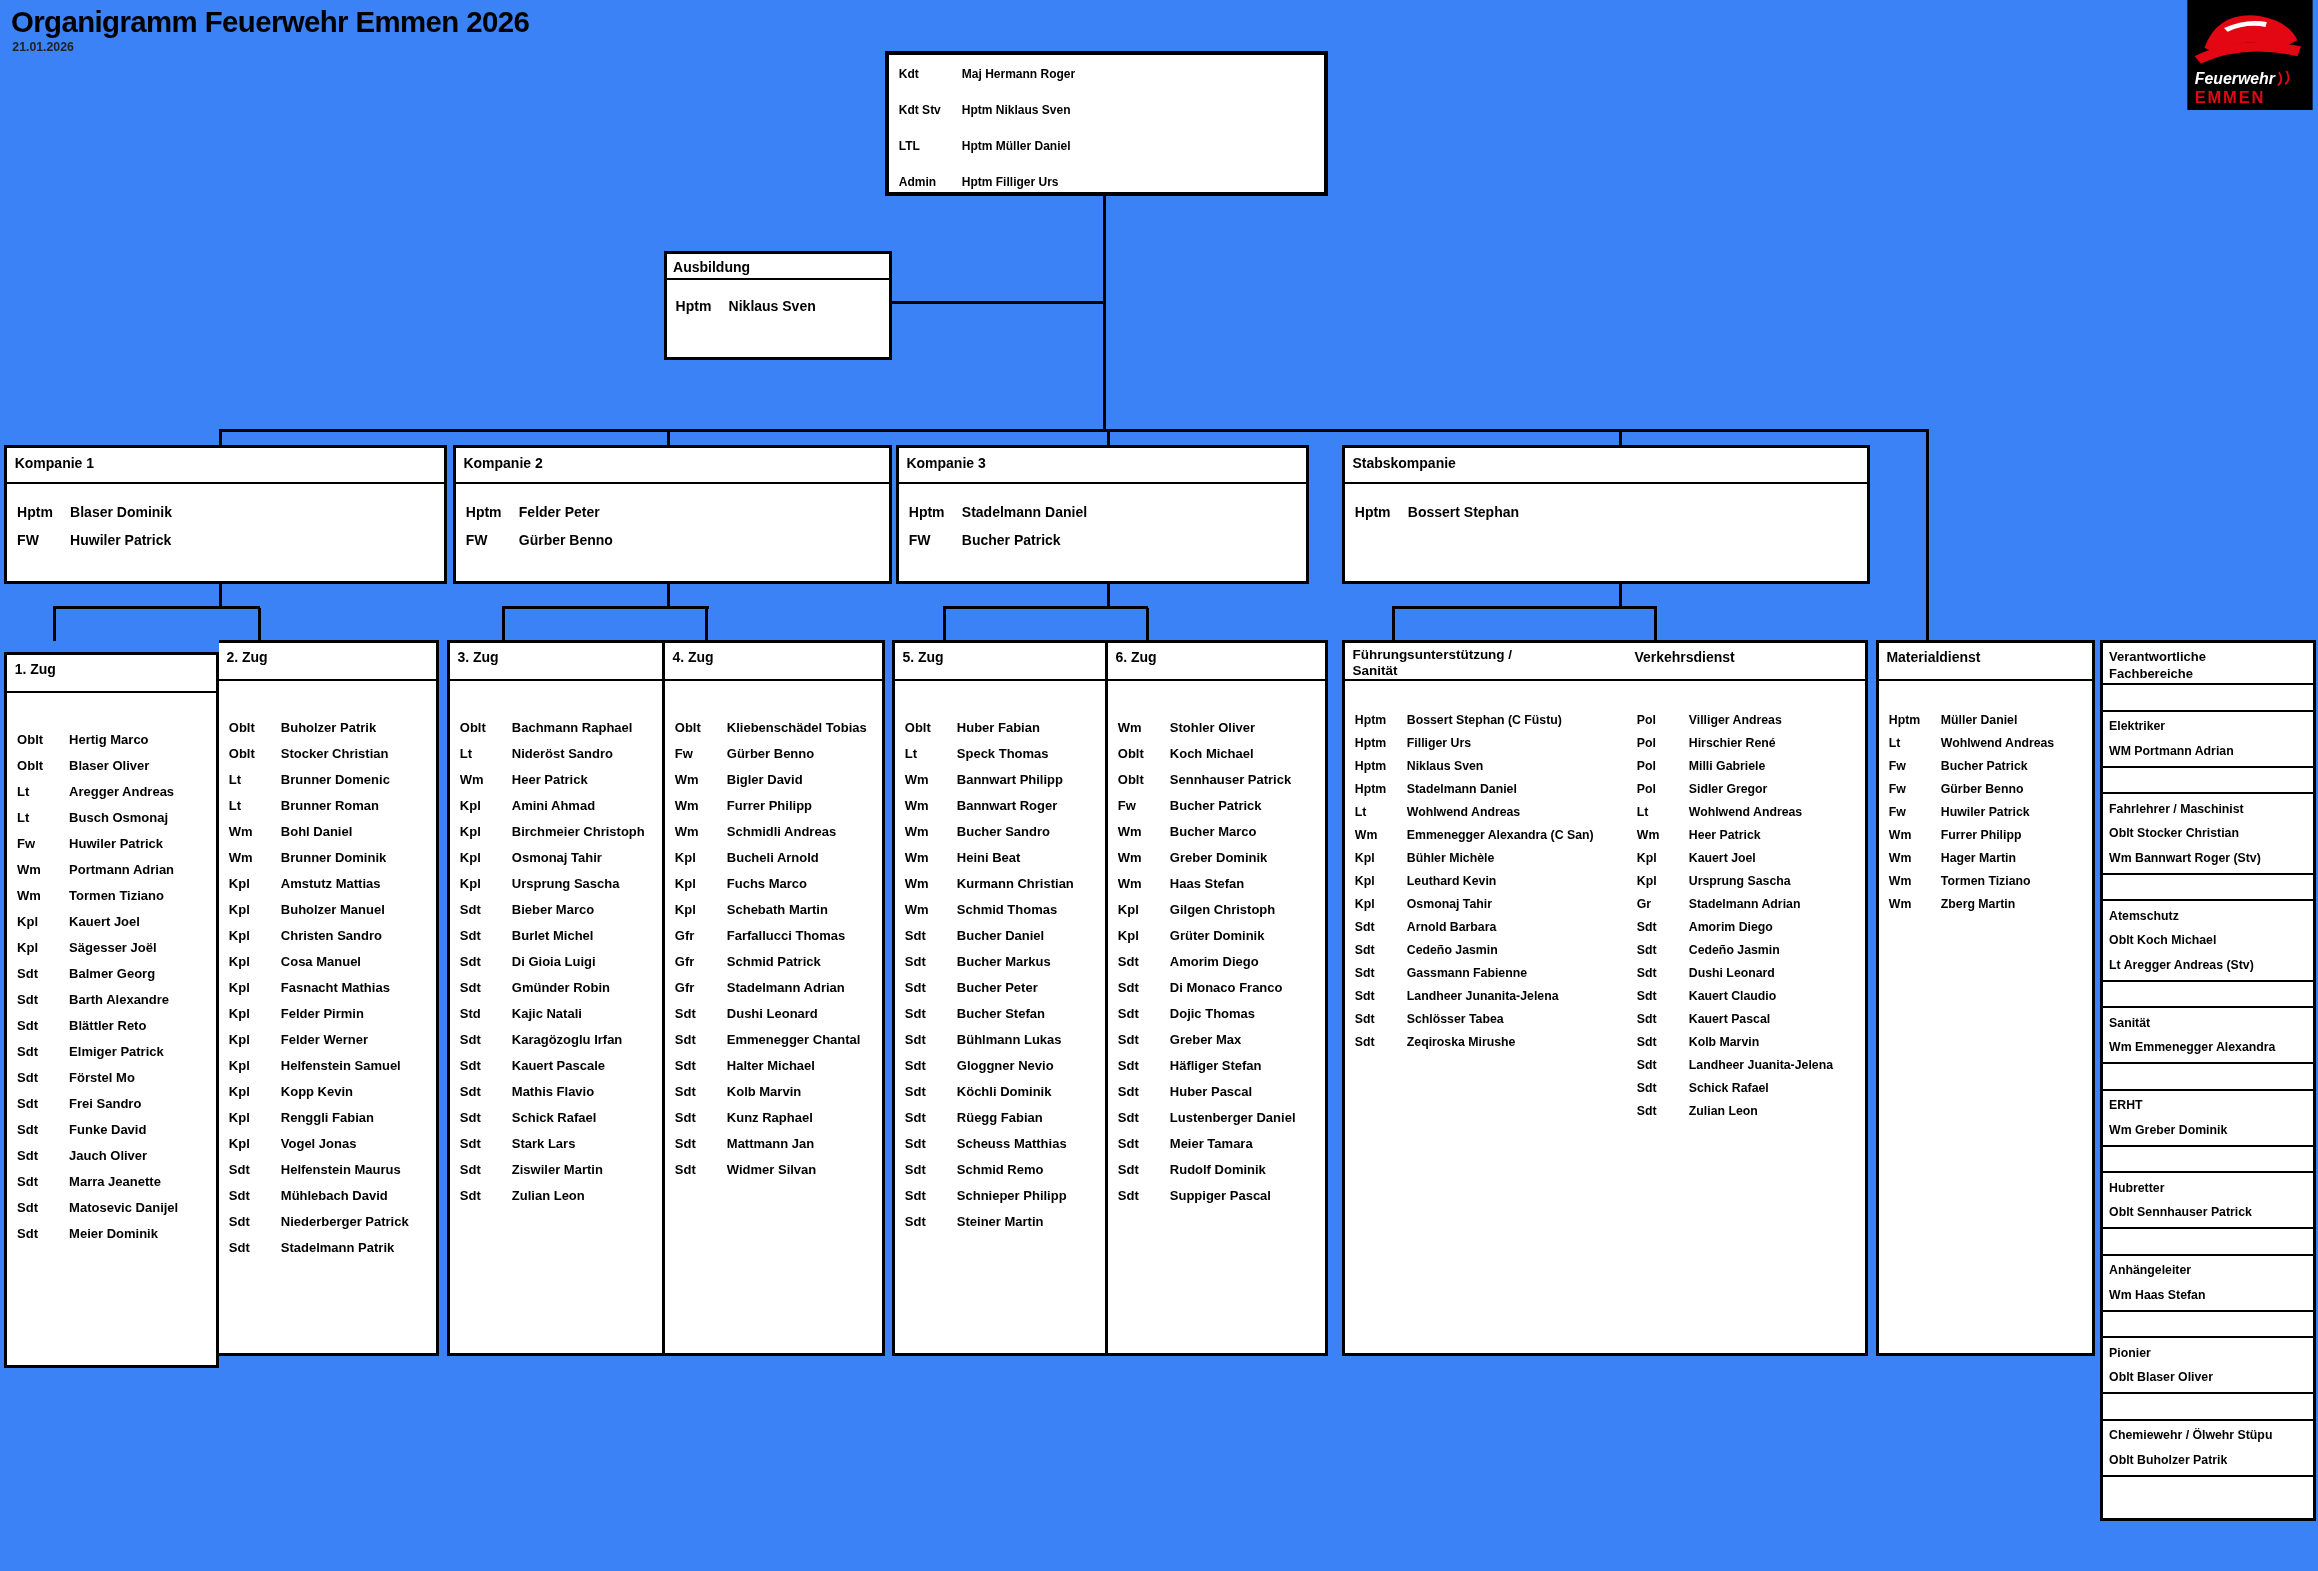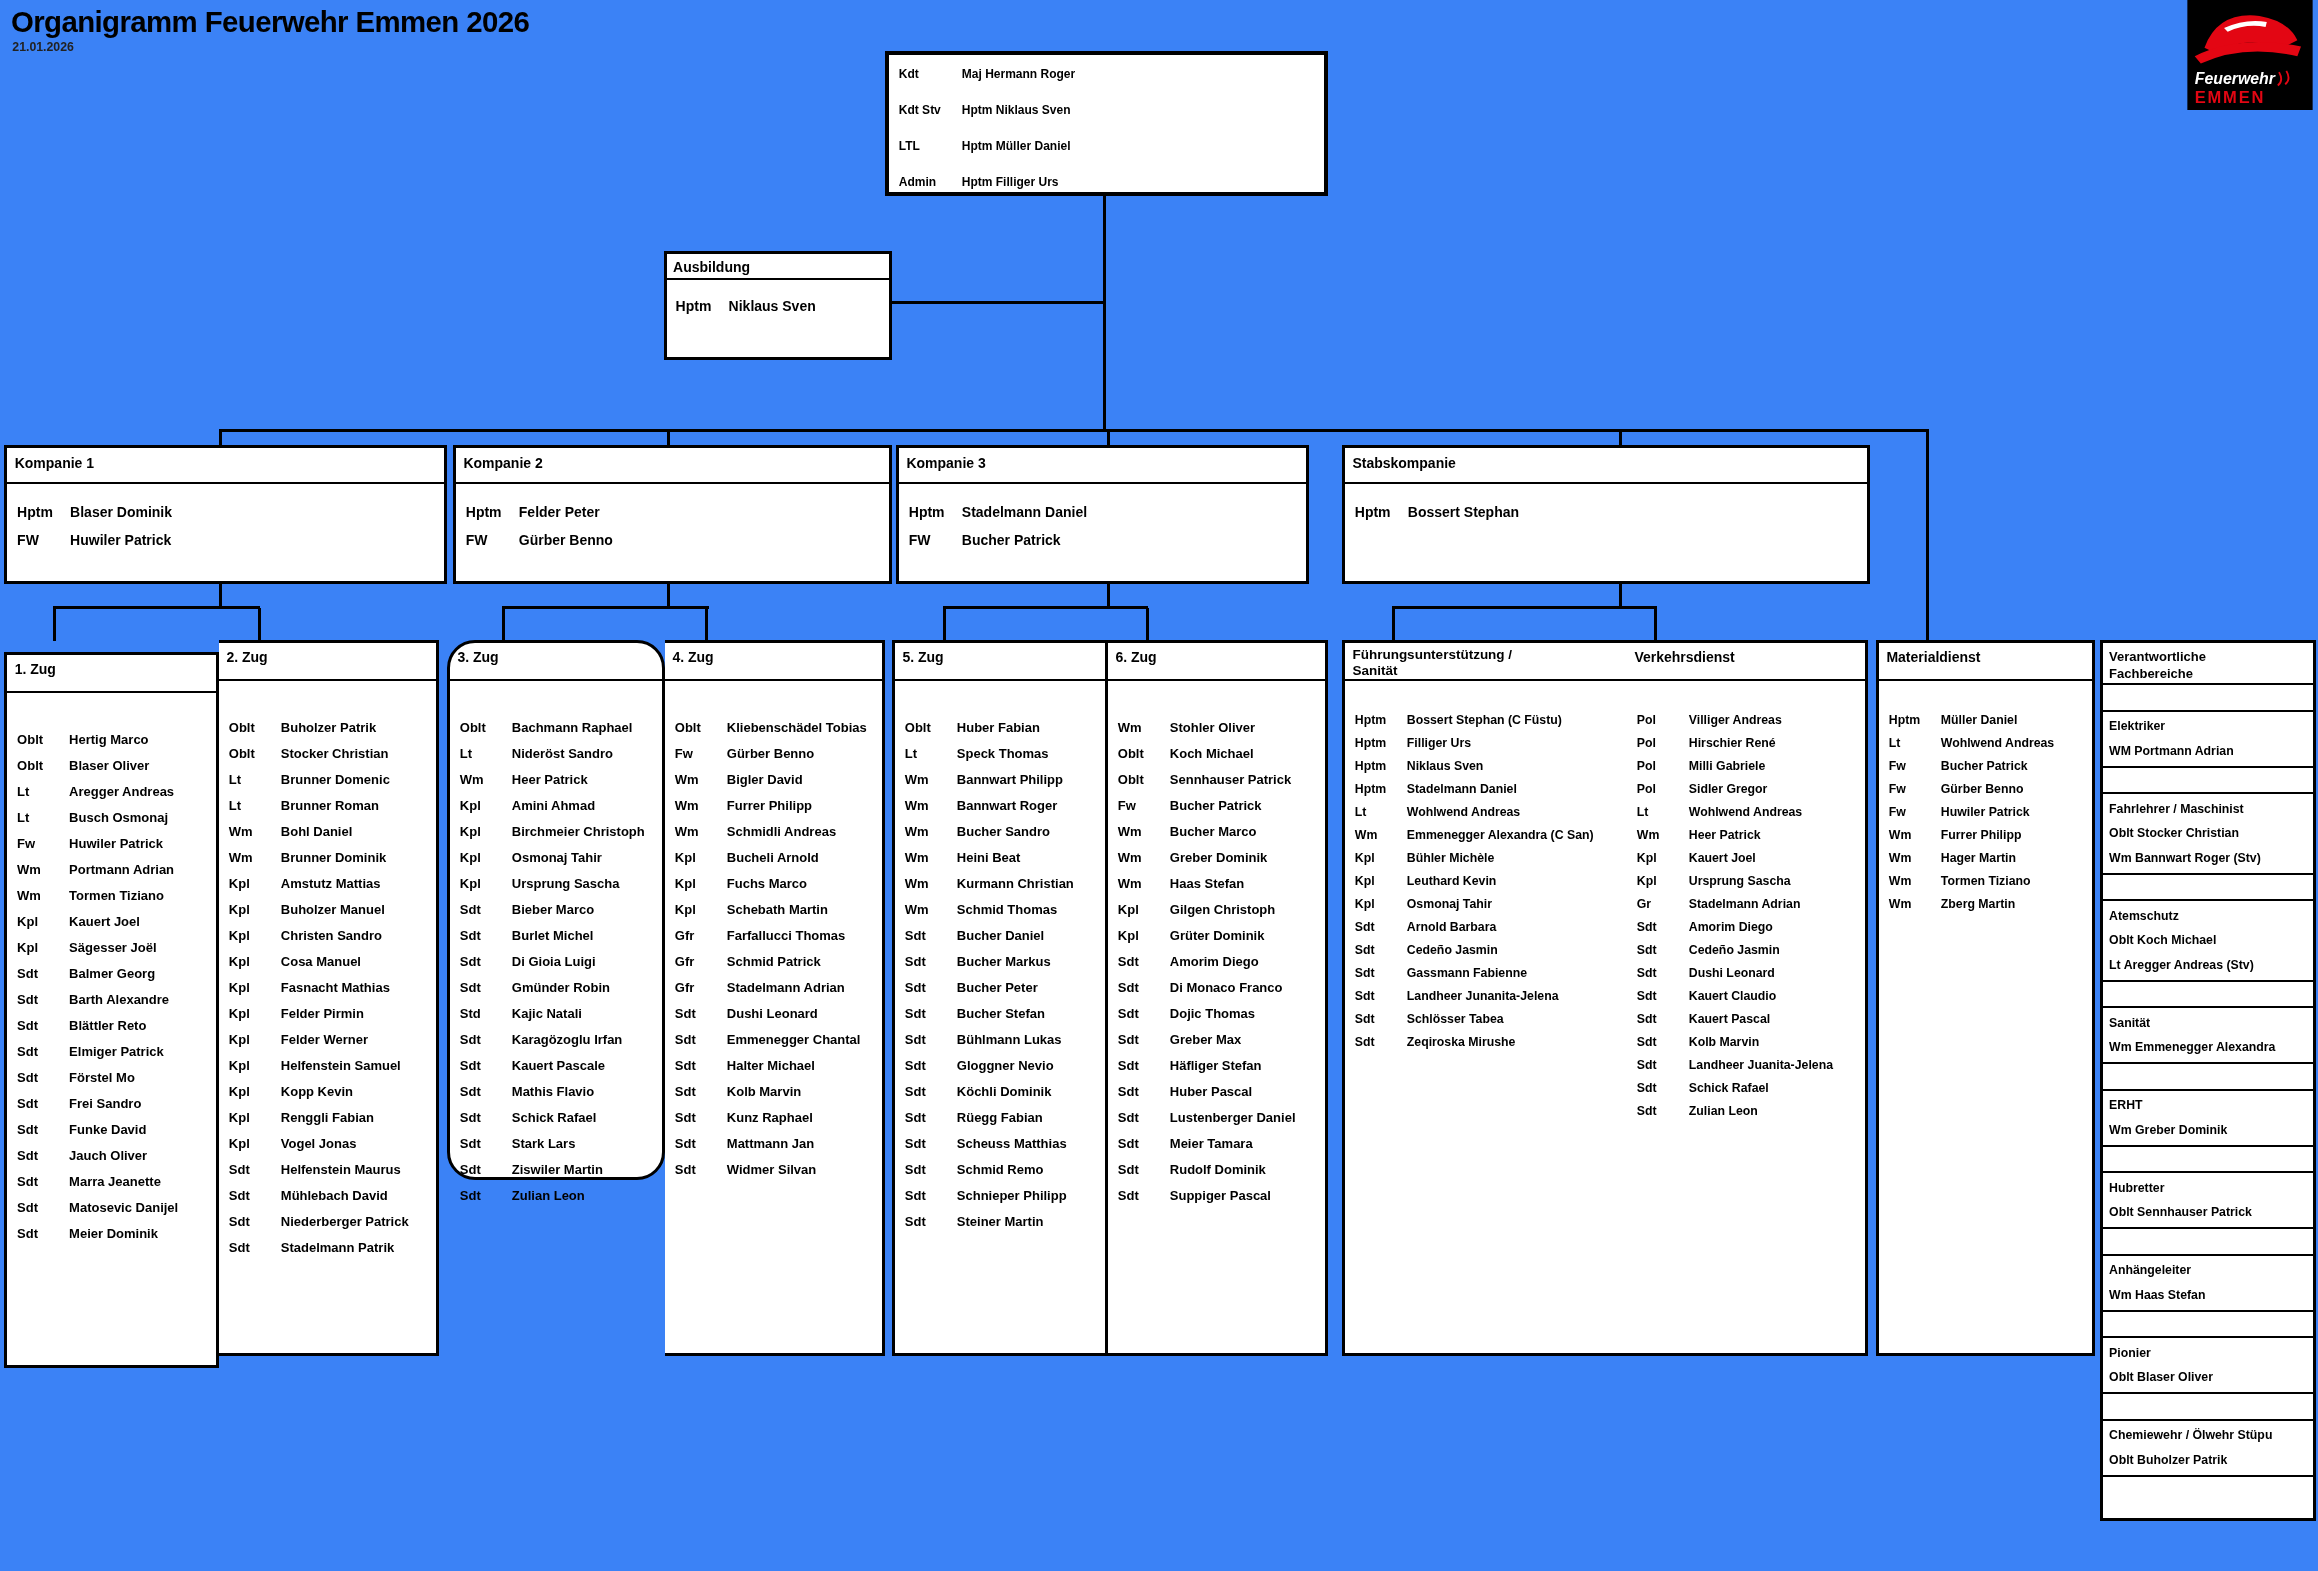--- a/index.html
+++ b/index.html
@@ -337,21 +337,21 @@
         <div class="mrow">
           <span class="mrank">Sdt</span>
           <span>Niederberger Patrick</span>
         </div>
         <div class="mrow">
           <span class="mrank">Sdt</span>
           <span>Stadelmann Patrik</span>
         </div>
       </div>
   </div>
-  <div class="box" style="left:447px;top:640px;width:218px;height:540px;border-radius:28px;">
+  <div class="box" style="left:447px;top:640px;width:218px;height:716px;">
     <div class="unit-hdr">3. Zug</div>
     <div class="members">
 
     <div class="mrow">
           <span class="mrank">Oblt</span>
           <span>Bachmann Raphael</span>
         </div>
         <div class="mrow">
           <span class="mrank">Lt</span>
           <span>Nideröst Sandro</span>

